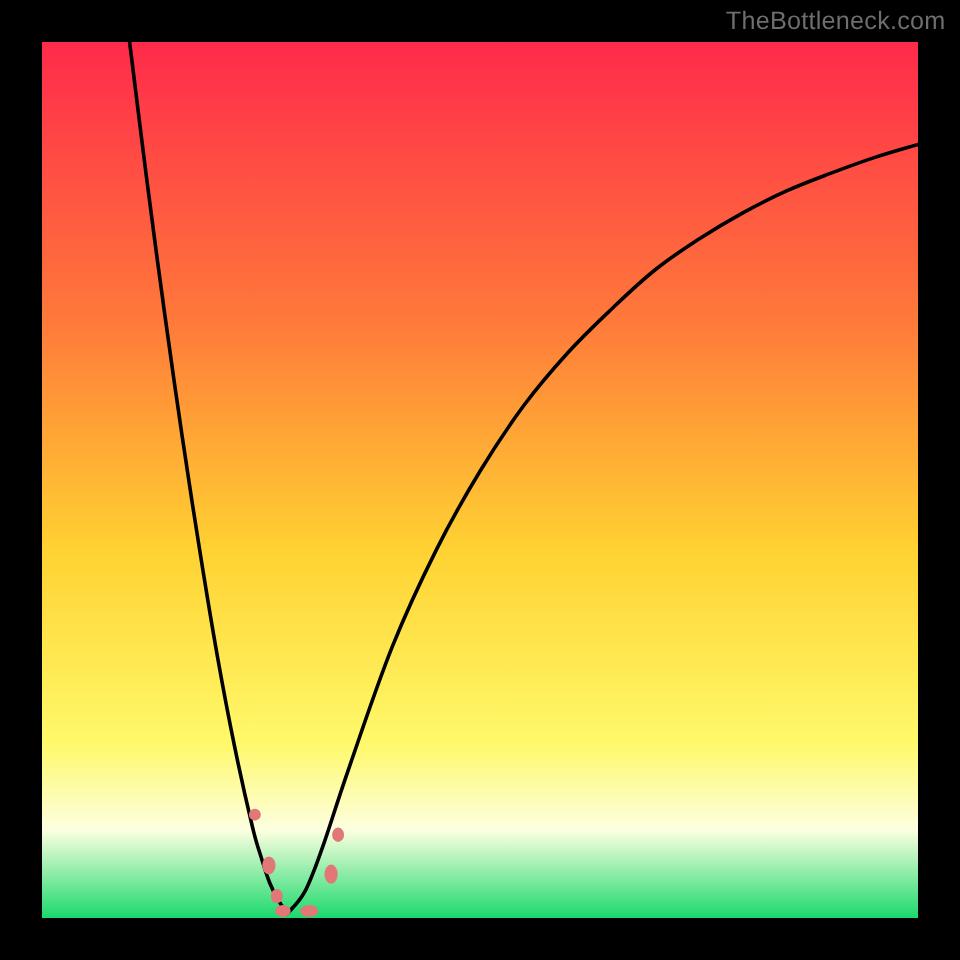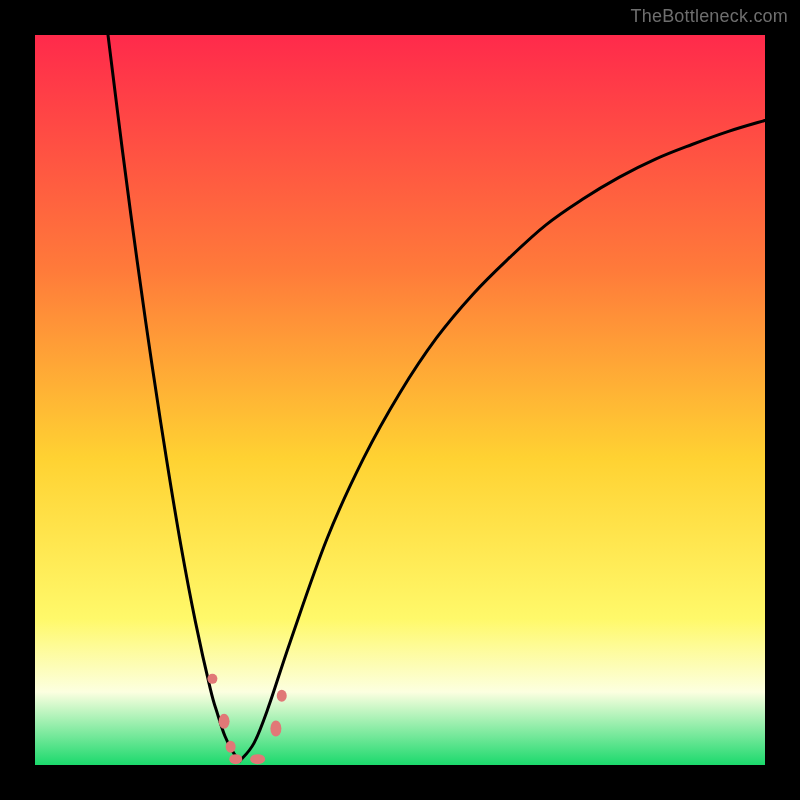--- a/index.html
+++ b/index.html
@@ -24,21 +24,21 @@
     left: 0;
     top: 0;
     width: 730px;
     height: 730px;
   }
   .watermark {
     position: absolute;
     top: 6px;
     right: 12px;
     color: #6e6e6e;
-    font-size: 18px;
+    font-size: 21px;
     font-weight: 500;
     letter-spacing: 0.2px;
   }
   svg {
     display: block;
   }
 </style>
 </head>
 <body>
 

